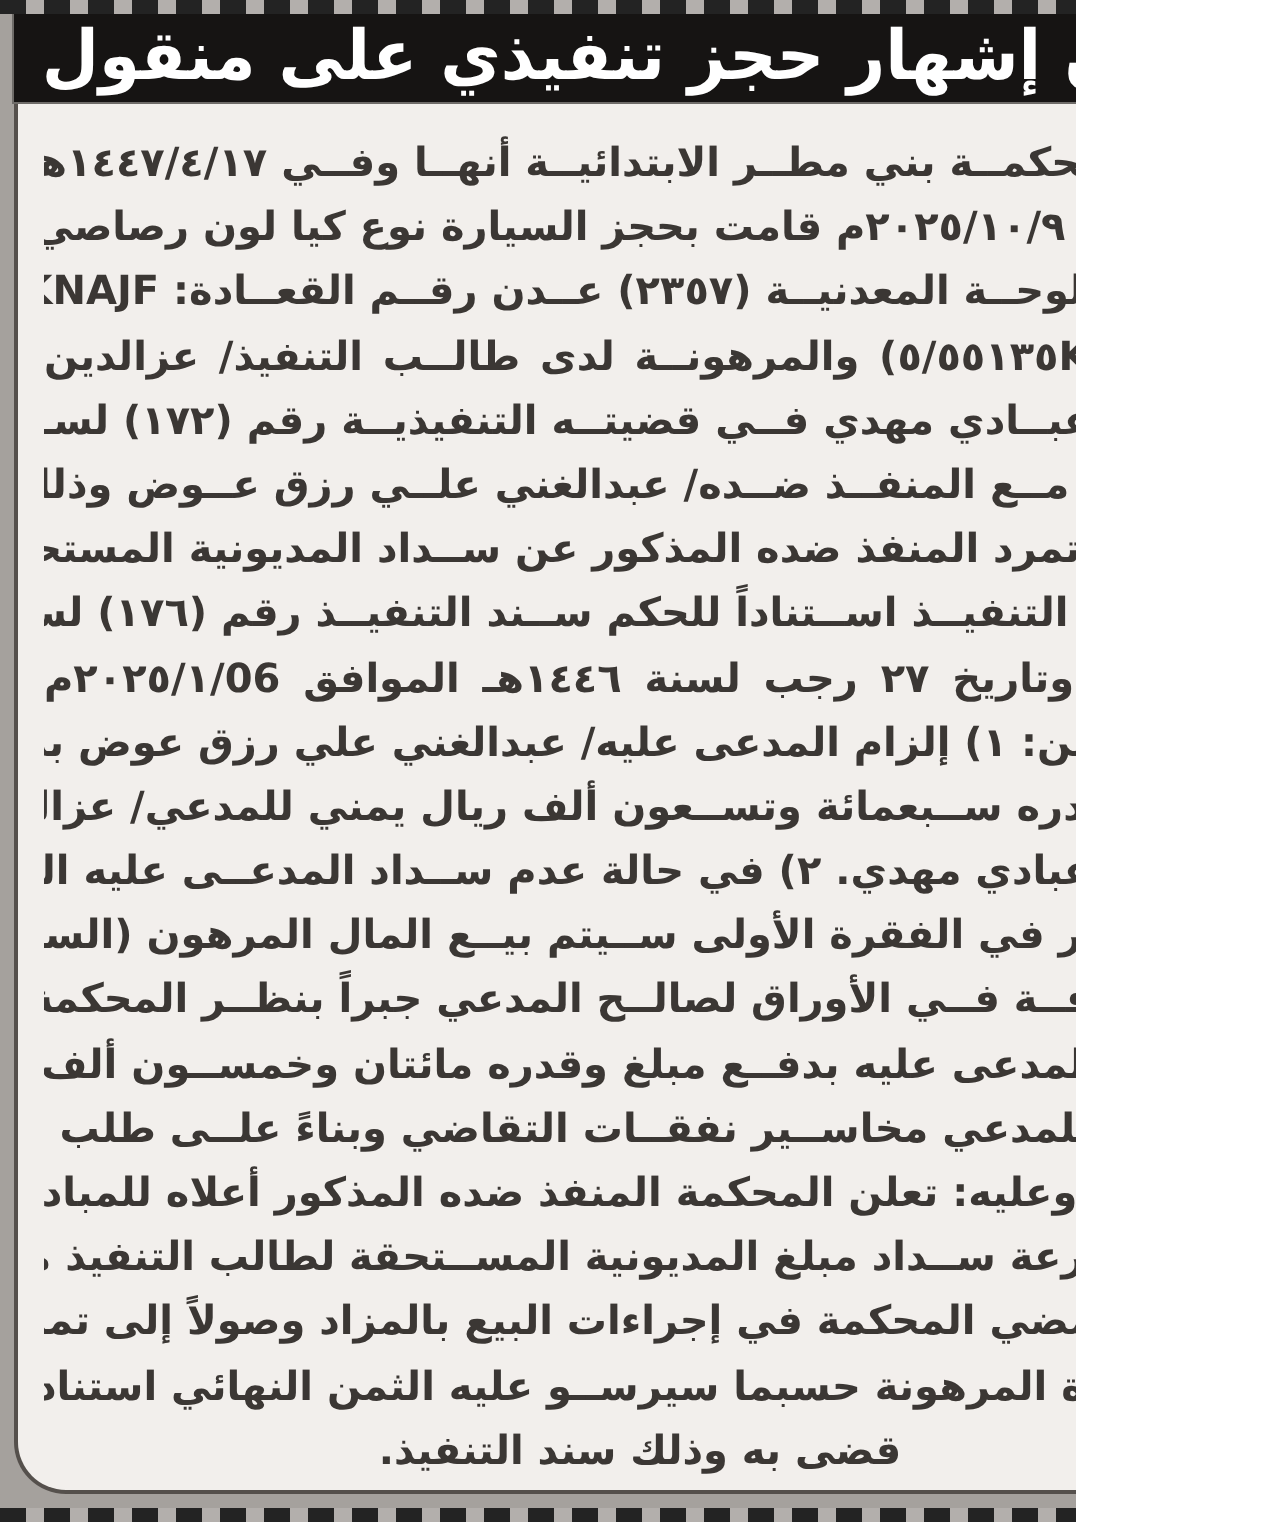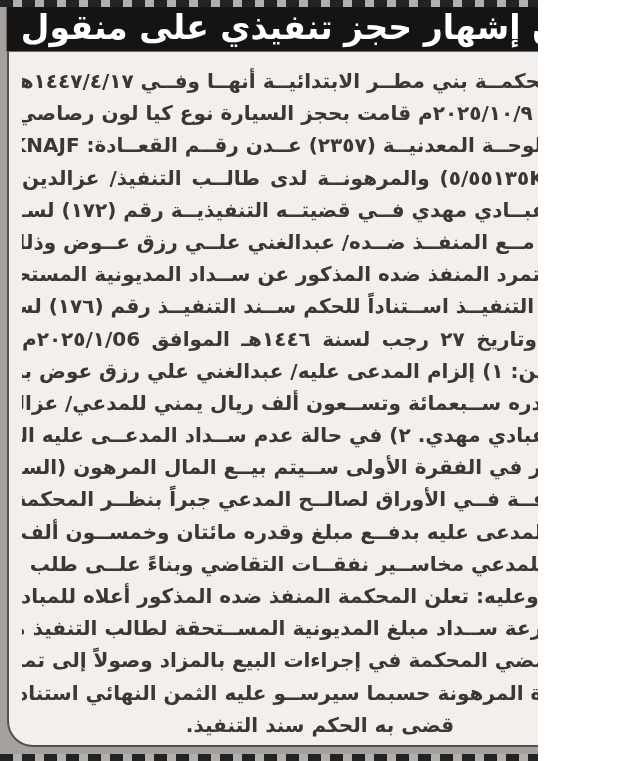--- a/index.html
+++ b/index.html
@@ -99,19 +99,19 @@
         <div class="line">مبلغ وقدره ســبعمائة وتســعون ألف ريال يمني للمدعي/ عزالدين</div>
         <div class="line">محمــد عبادي مهدي. ٢) في حالة عدم ســداد المدعــى عليه المبلغ</div>
         <div class="line">المذكــور في الفقرة الأولى ســيتم بيــع المال المرهون (الســيارة)</div>
         <div class="line">الموصوفــة فــي الأوراق لصالــح المدعي جبراً بنظــر المحكمة. ٣)</div>
         <div class="line">إلــزام المدعى عليه بدفــع مبلغ وقدره مائتان وخمســون ألف ريال</div>
         <div class="line">تســلم للمدعي مخاســير نفقــات التقاضي وبناءً علــى طلب طالب</div>
         <div class="line">التنفيذ، وعليه: تعلن المحكمة المنفذ ضده المذكور أعلاه للمبادرة</div>
         <div class="line">إلى ســرعة ســداد مبلغ المديونية المســتحقة لطالب التنفيذ ما لم</div>
         <div class="line">سوف تمضي المحكمة في إجراءات البيع بالمزاد وصولاً إلى تمليكه</div>
         <div class="line">الســيارة المرهونة حسبما سيرســو عليه الثمن النهائي استناداً لما</div>
-        <div class="line">قضى به الحكم سند التنفيذ.</div>
+        <div class="line">قضى به وذلك سند التنفيذ.</div>
       </div>
   </div>
 
   <div class="edge-strip bottom"></div>
 
 </div>
 
 </body></html>

